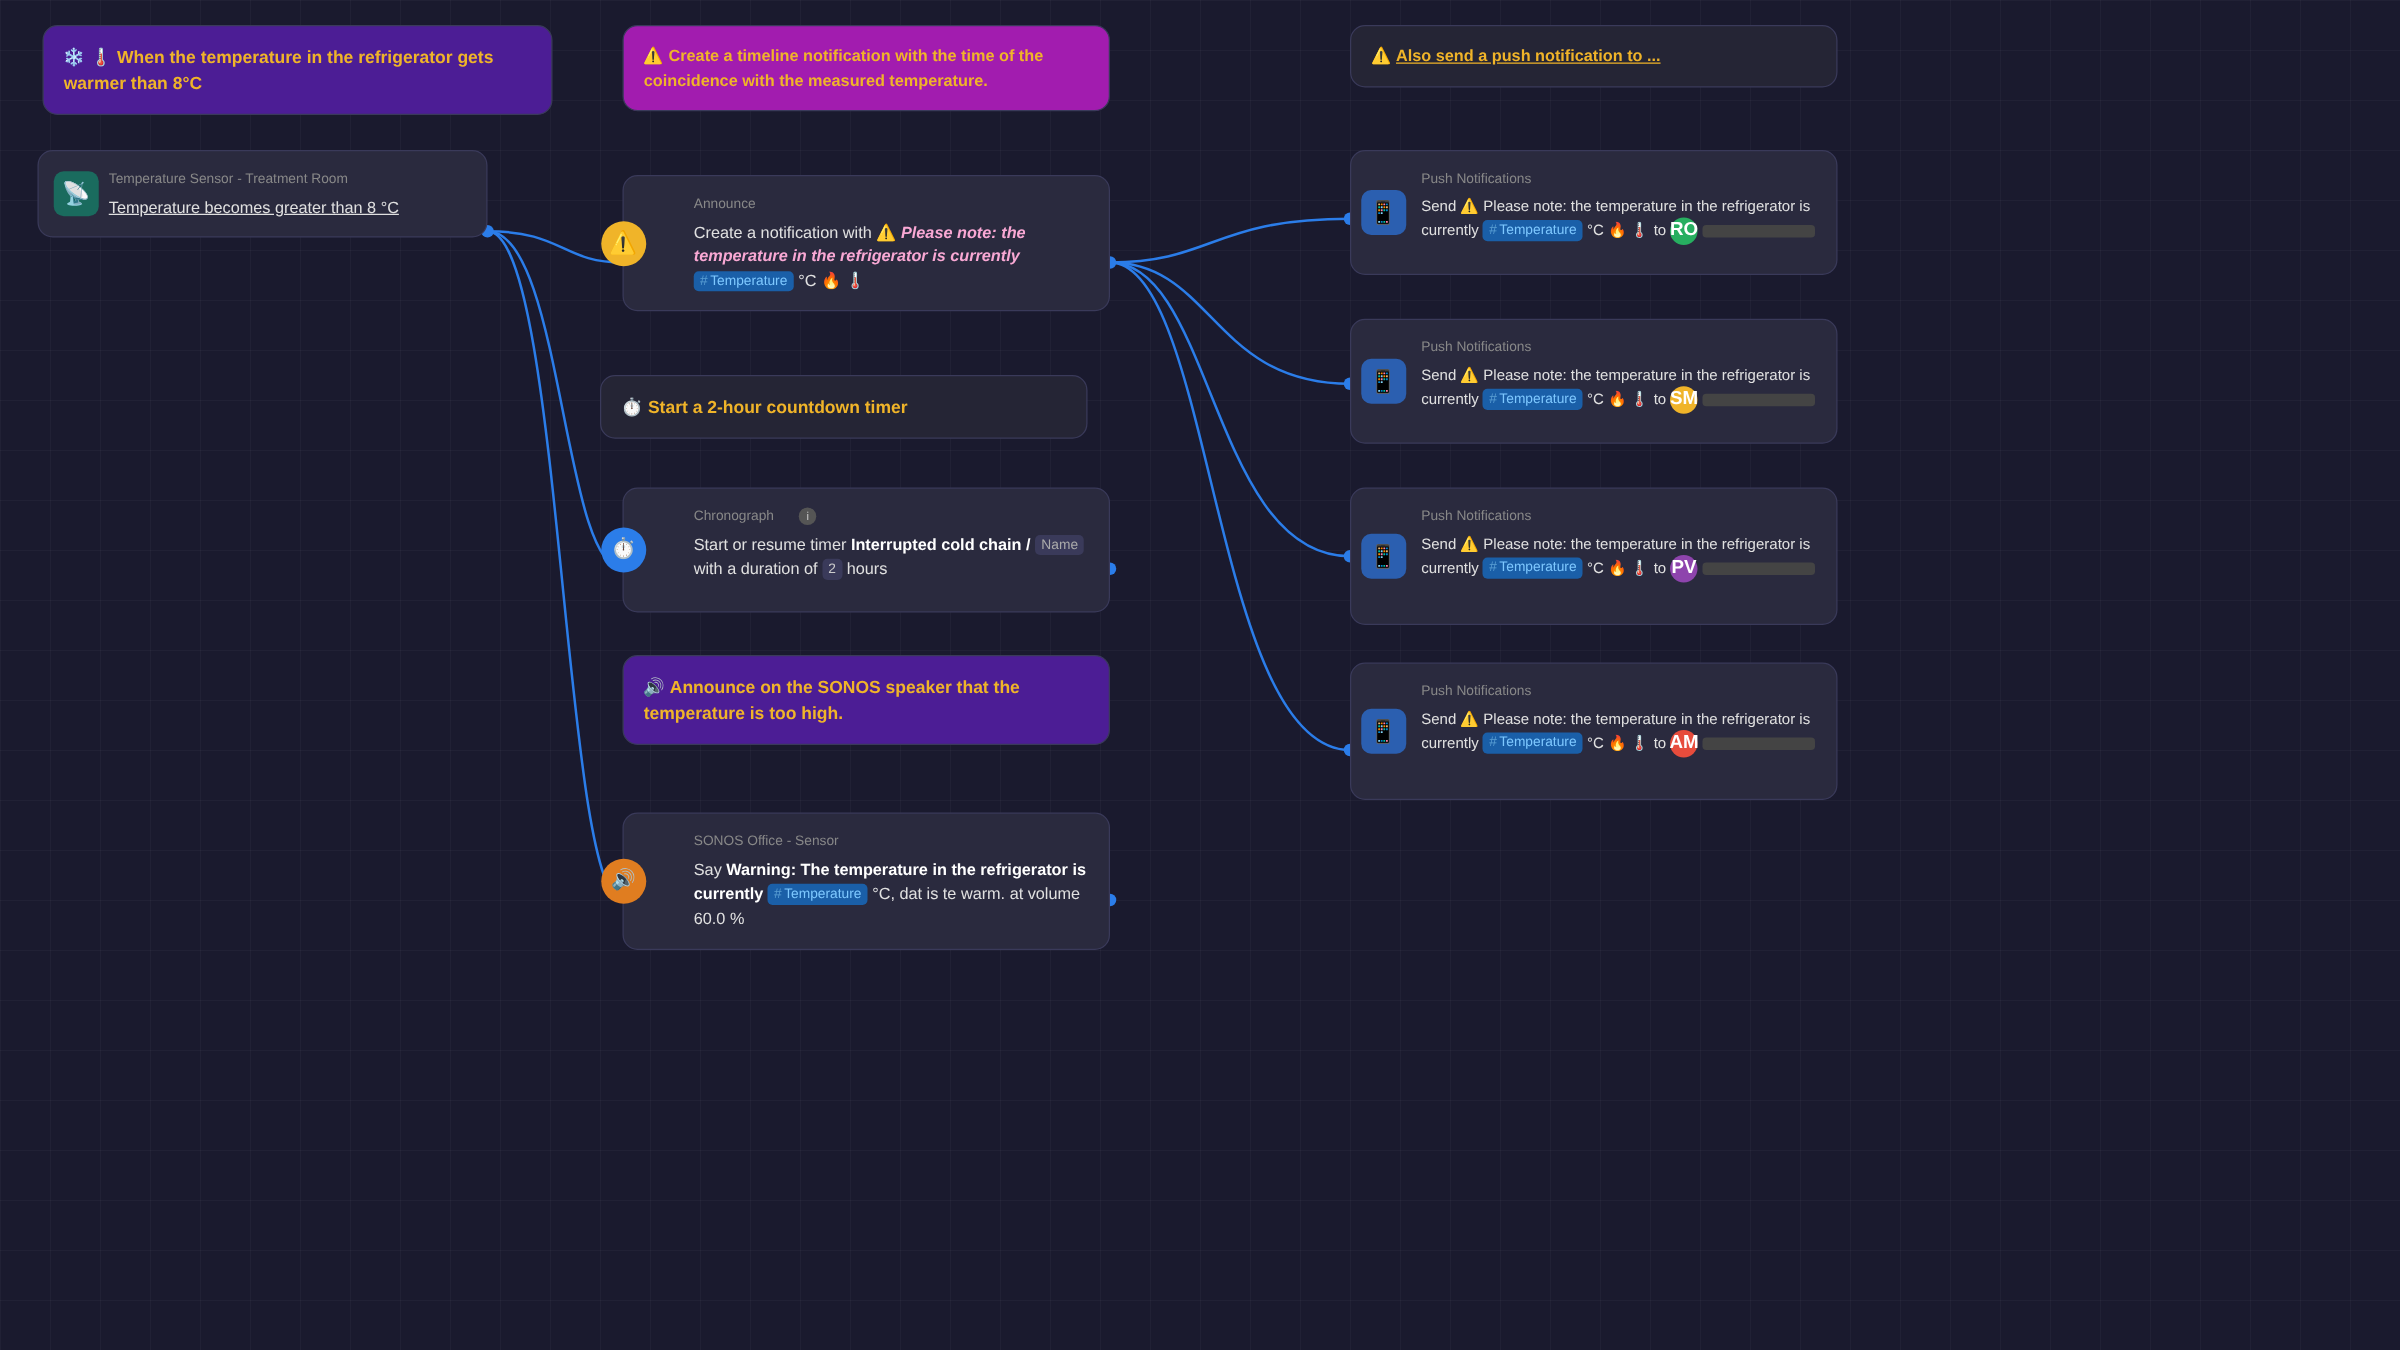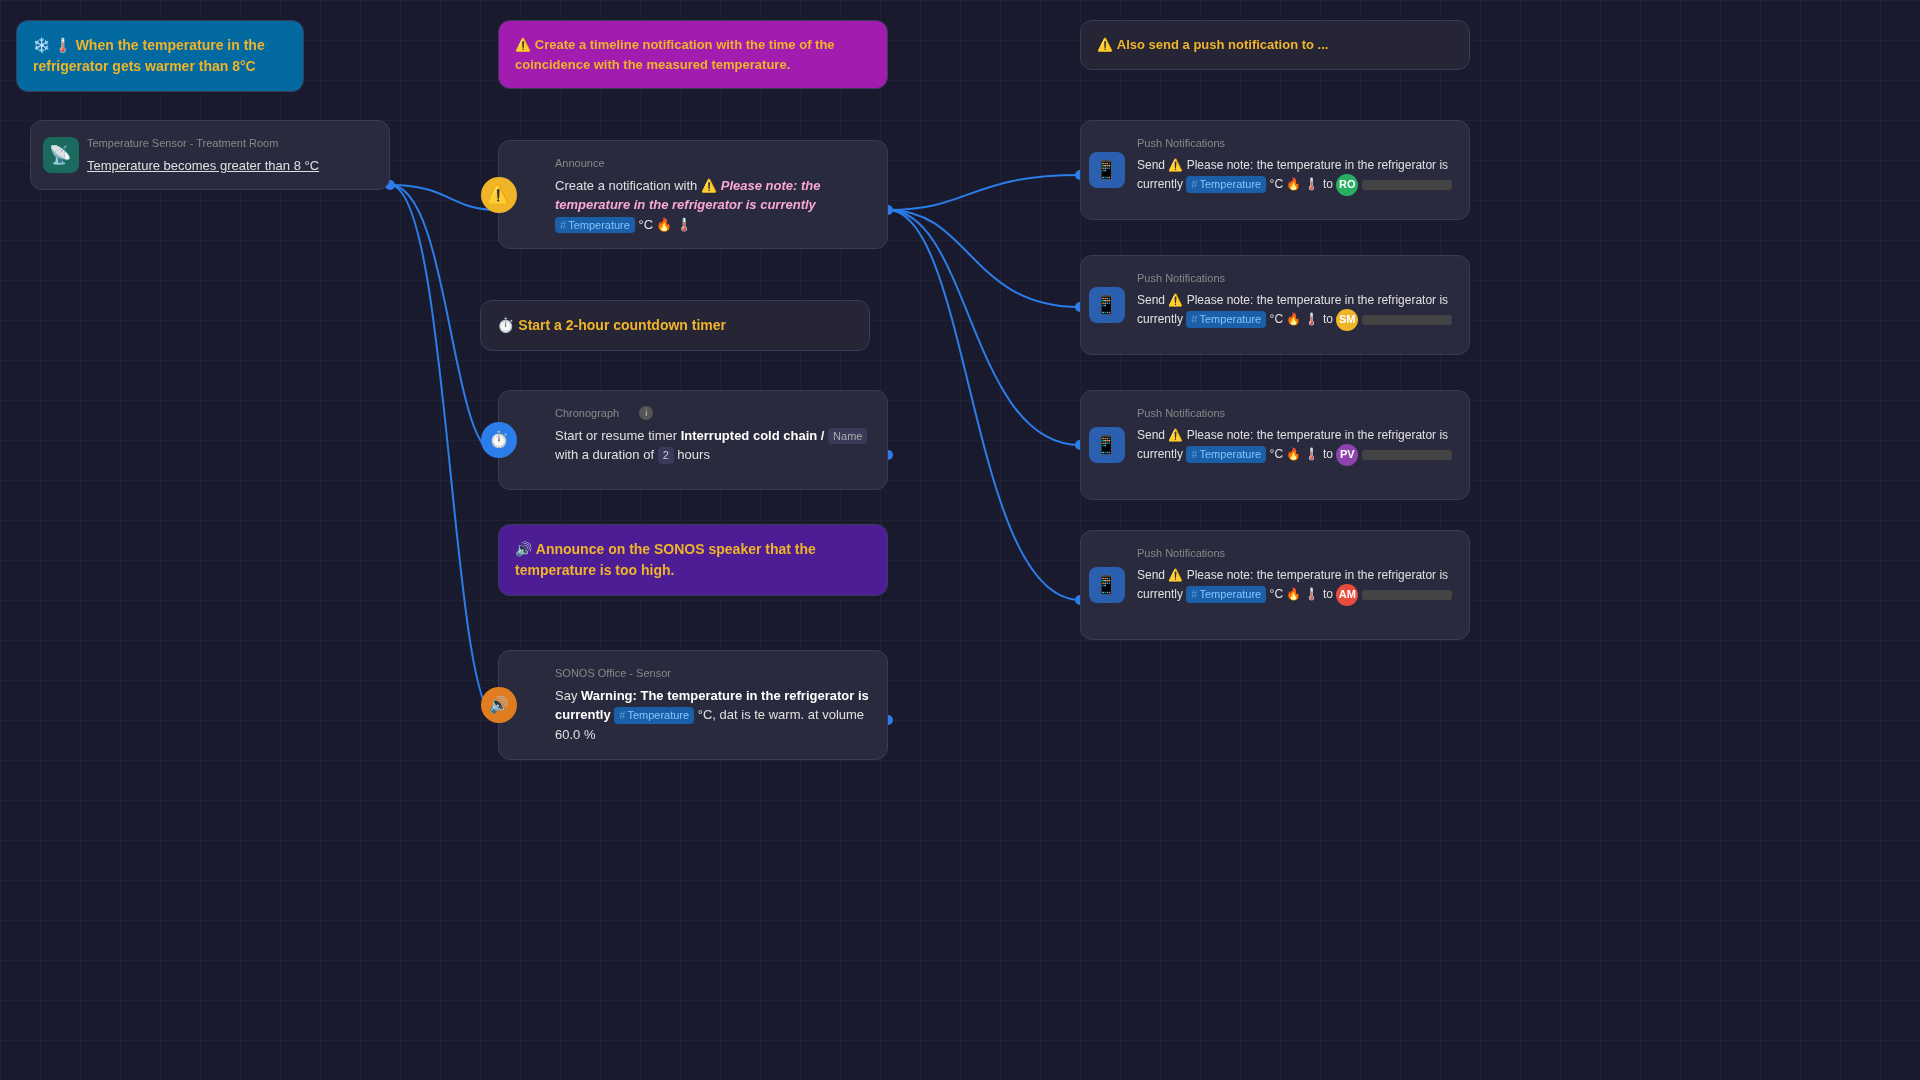--- a/index.html
+++ b/index.html
@@ -71,24 +71,24 @@
     .icon-yellow { background: #f0b429; }
     .icon-blue { background: #2b7de9; }
     .icon-orange { background: #e07d20; }
 
     .tag-hash {
       color: #5a9fd4;
     }
 
     
     .node-trigger {
-      left: 16px;
+      left: 34px;
       top: 20px;
-      width: 288px;
-      background: #0369a1;
+      width: 408px;
+      background: #4c1d95;
     }
 
     
     .node-sensor {
       left: 30px;
       top: 120px;
       width: 360px;
       padding-left: 56px;
     }
 
@@ -190,21 +190,21 @@
       font-size: 18px;
     }
 
     .avatar {
       width: 22px;
       height: 22px;
       border-radius: 50%;
       display: inline-flex;
       align-items: center;
       justify-content: center;
-      font-size: 11px;
+      font-size: 15px;
       font-weight: bold;
       color: white;
       vertical-align: middle;
     }
 
     .avatar-green { background: #27ae60; }
     .avatar-yellow { background: #f0b429; }
     .avatar-purple { background: #8e44ad; }
     .avatar-red { background: #e74c3c; }
 
@@ -348,21 +348,21 @@
   <div class="node-title">SONOS Office - Sensor</div>
   <div style="color:#e0e0e0; font-size:13px;">
     Say <strong style="color:#fff;">Warning: The temperature in the refrigerator is currently</strong>
     <span class="inline-tag"><span class="tag-hash">#</span> Temperature</span>
     °C, dat is te warm. at volume 60.0 %
   </div>
 </div>
 
 <div class="node node-push-header">
   <span style="color:#f0b429;">⚠️</span>
-  <span style="color:#f0b429; font-weight:600;">Also send a push notification to ...</span>
+  <span style="color:#f0b429; font-weight:600;text-decoration:underline;">Also send a push notification to ...</span>
 </div>
 
 <div class="node node-push node-push-1" style="min-height:100px;">
   <div class="push-phone-icon">📱</div>
   <div class="node-title">Push Notifications</div>
   <div style="color:#e0e0e0; font-size:12px;">
     Send ⚠️ Please note: the temperature in the refrigerator is currently
     <span class="inline-tag"><span class="tag-hash">#</span> Temperature</span>
     °C 🔥 🌡️ to
     <span class="avatar avatar-green">RO</span>

